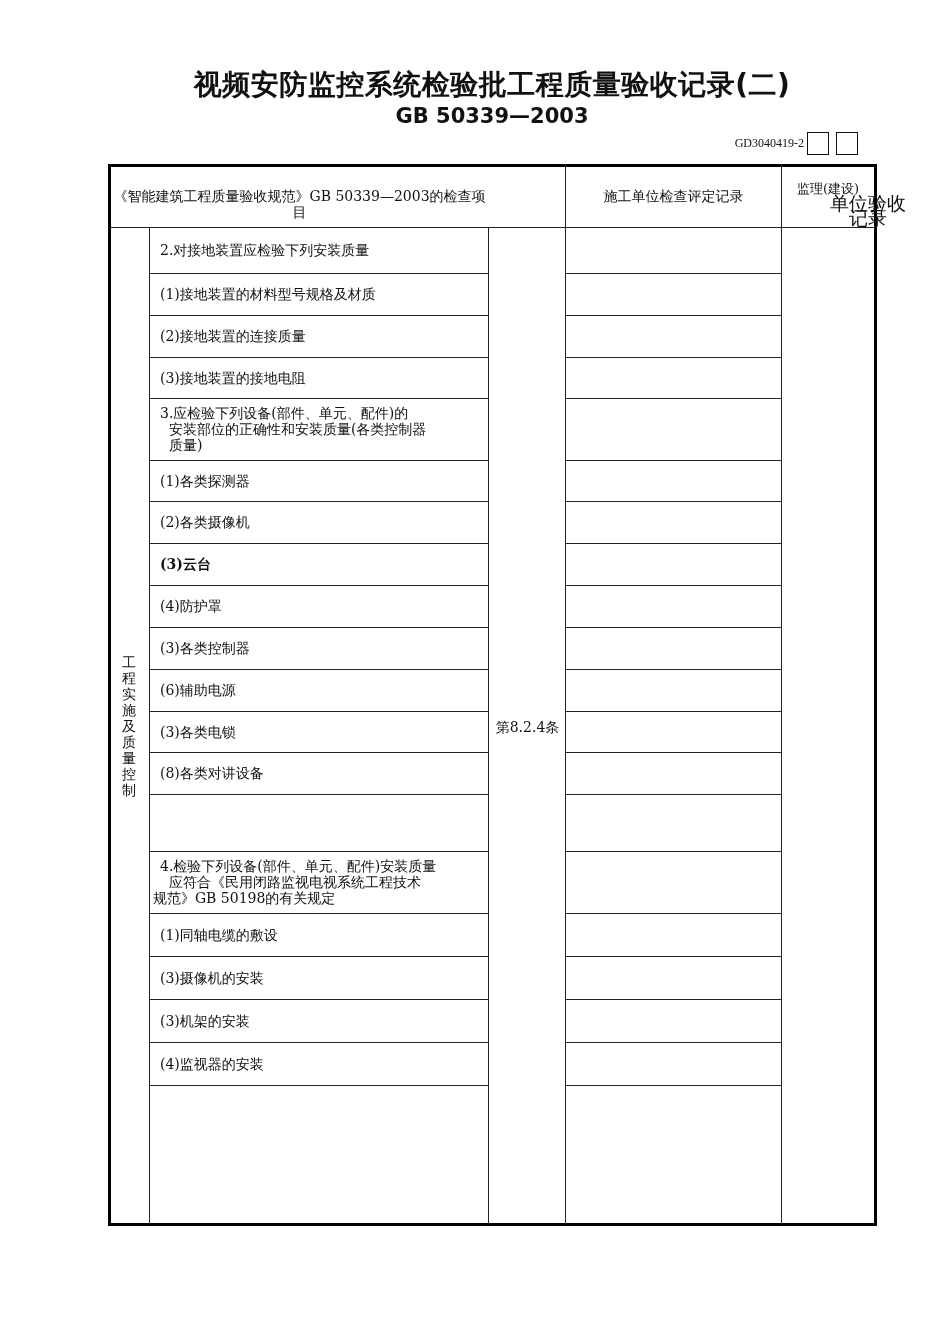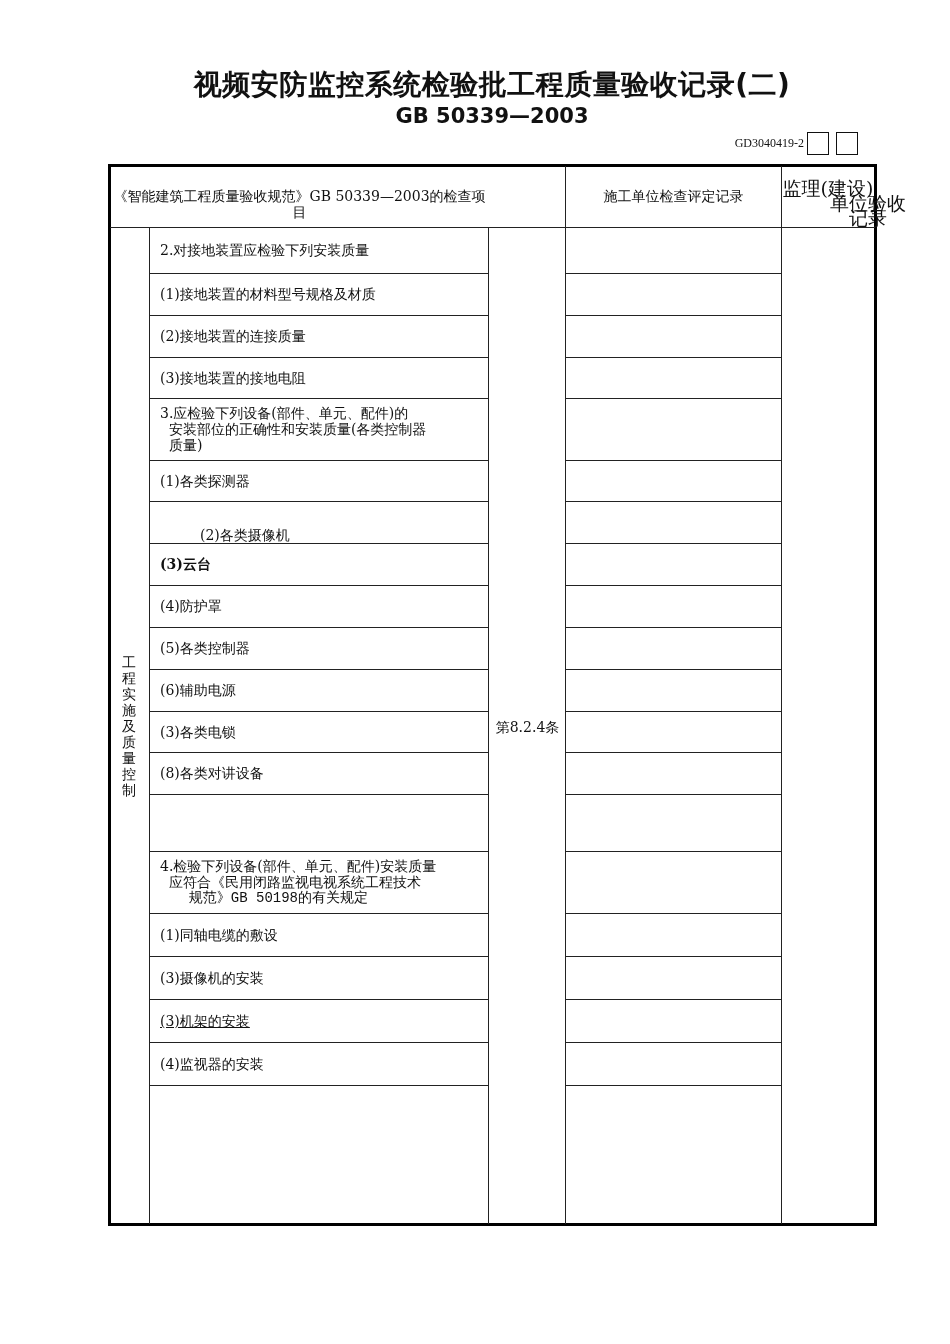--- a/index.html
+++ b/index.html
@@ -22,21 +22,21 @@
 <div class="title">视频安防监控系统检验批工程质量验收记录(二)</div>
 <div class="subtitle">GB 50339—2003</div>
 <div class="code">GD3040419-2</div>
 <div class="box" style="left:807px"></div>
 <div class="box" style="left:836px"></div>
 
 <div class="frame"></div>
 
 <div class="hdr" style="left:111px; top:188px; width:377px;">《智能建筑工程质量验收规范》GB 50339—2003的检查项目</div>
 <div class="hdr" style="left:566px; top:188px; width:215px;">施工单位检查评定记录</div>
-<div class="hdr" style="left:782px; top:181px; width:92px; font-size:19px; line-height:15px;">监理(建设)</div>
+<div class="hdr" style="left:782px; top:181px; width:92px; font-size:13px; line-height:15px;">监理(建设)</div>
 <div class="hdr" style="left:822px; top:196px; width:92px; font-size:19px; line-height:15px;">单位验收记录</div>
 
 <div class="vline" style="left:565px; top:166px; height:1058px;"></div>
 <div class="vline" style="left:781px; top:166px; height:1058px;"></div>
 <div class="hline" style="left:110px; top:227px; width:765px;"></div>
 <div class="vline" style="left:149px; top:227px; height:997px;"></div>
 <div class="vline" style="left:488px; top:227px; height:997px;"></div>
 
 <div id="rowlines">
     <div class="hline" style="left: 149px; top: 273px; width: 339px;"></div>
@@ -92,44 +92,44 @@
     <div class="cell-text" style="left: 160px; top: 328px; white-space: pre;">(2)接地装置的连接质量</div>
     <div style="position: absolute; left: 566px; top: 316px; width: 214px; height: 41px;"></div>
     <div class="cell-text" style="left: 160px; top: 370px; white-space: pre;">(3)接地装置的接地电阻</div>
     <div style="position: absolute; left: 566px; top: 358px; width: 214px; height: 40px;"></div>
     <div class="cell-text" style="left: 160px; top: 405px; white-space: pre;">3.应检验下列设备(部件、单元、配件)的</div>
     <div class="cell-text" style="left: 160px; top: 421px; white-space: pre;">  安装部位的正确性和安装质量(各类控制器</div>
     <div class="cell-text" style="left: 160px; top: 437px; white-space: pre;">  质量)</div>
     <div style="position: absolute; left: 566px; top: 399px; width: 214px; height: 61px;"></div>
     <div class="cell-text" style="left: 160px; top: 473px; white-space: pre;">(1)各类探测器</div>
     <div style="position: absolute; left: 566px; top: 461px; width: 214px; height: 40px;"></div>
-    <div class="cell-text" style="left: 160px; top: 527px; white-space: pre; margin-left: 40px;">(2)各类摄像机</div>
+    <div class="cell-text" style="left: 160px; top: 514px; white-space: pre;">(2)各类摄像机</div>
     <div style="position: absolute; left: 566px; top: 502px; width: 214px; height: 41px;"></div>
     <div class="cell-text" style="left: 160px; top: 556px; white-space: pre; font-weight: bold;">(3)云台</div>
     <div style="position: absolute; left: 566px; top: 544px; width: 214px; height: 41px;"></div>
     <div class="cell-text" style="left: 160px; top: 598px; white-space: pre;">(4)防护罩</div>
     <div style="position: absolute; left: 566px; top: 586px; width: 214px; height: 41px;"></div>
-    <div class="cell-text" style="left: 160px; top: 640px; white-space: pre;">(5)各类控制器</div>
+    <div class="cell-text" style="left: 160px; top: 640px; white-space: pre;">(3)各类控制器</div>
     <div style="position: absolute; left: 566px; top: 628px; width: 214px; height: 41px;"></div>
     <div class="cell-text" style="left: 160px; top: 682px; white-space: pre;">(6)辅助电源</div>
     <div style="position: absolute; left: 566px; top: 670px; width: 214px; height: 41px;"></div>
     <div class="cell-text" style="left: 160px; top: 724px; white-space: pre;">(3)各类电锁</div>
     <div style="position: absolute; left: 566px; top: 712px; width: 214px; height: 40px;"></div>
     <div class="cell-text" style="left: 160px; top: 765px; white-space: pre;">(8)各类对讲设备</div>
     <div style="position: absolute; left: 566px; top: 753px; width: 214px; height: 41px;"></div>
     <div class="cell-text" style="left: 160px; top: 815px; white-space: pre;"></div>
     <div style="position: absolute; left: 566px; top: 795px; width: 214px; height: 56px;"></div>
     <div class="cell-text" style="left: 160px; top: 858px; white-space: pre;">4.检验下列设备(部件、单元、配件)安装质量</div>
     <div class="cell-text" style="left: 160px; top: 874px; white-space: pre;">  应符合《民用闭路监视电视系统工程技术</div>
-    <div class="cell-text" style="left: 172px; top: 890px; white-space: pre; font-family: Liberation Mono, monospace;">  规范》GB 50198的有关规定</div>
+    <div class="cell-text" style="left: 144px; top: 890px; white-space: pre;">  规范》GB 50198的有关规定</div>
     <div style="position: absolute; left: 566px; top: 852px; width: 214px; height: 61px;"></div>
     <div class="cell-text" style="left: 160px; top: 927px; white-space: pre;">(1)同轴电缆的敷设</div>
     <div style="position: absolute; left: 566px; top: 914px; width: 214px; height: 42px;"></div>
     <div class="cell-text" style="left: 160px; top: 970px; white-space: pre;">(3)摄像机的安装</div>
     <div style="position: absolute; left: 566px; top: 957px; width: 214px; height: 42px;"></div>
-    <div class="cell-text" style="left: 160px; top: 1013px; white-space: pre; text-decoration: underline;">(3)机架的安装</div>
+    <div class="cell-text" style="left: 160px; top: 1013px; white-space: pre;">(3)机架的安装</div>
     <div style="position: absolute; left: 566px; top: 1000px; width: 214px; height: 42px;"></div>
     <div class="cell-text" style="left: 160px; top: 1056px; white-space: pre;">(4)监视器的安装</div>
     <div style="position: absolute; left: 566px; top: 1043px; width: 214px; height: 42px;"></div>
     <div class="cell-text" style="left: 160px; top: 1147px; white-space: pre;"></div>
     <div style="position: absolute; left: 566px; top: 1086px; width: 214px; height: 138px;"></div>
     <div style="position: absolute; left: 782px; top: 228px; width: 92px; height: 995px;"></div>
   </div>
 
 </body></html>

